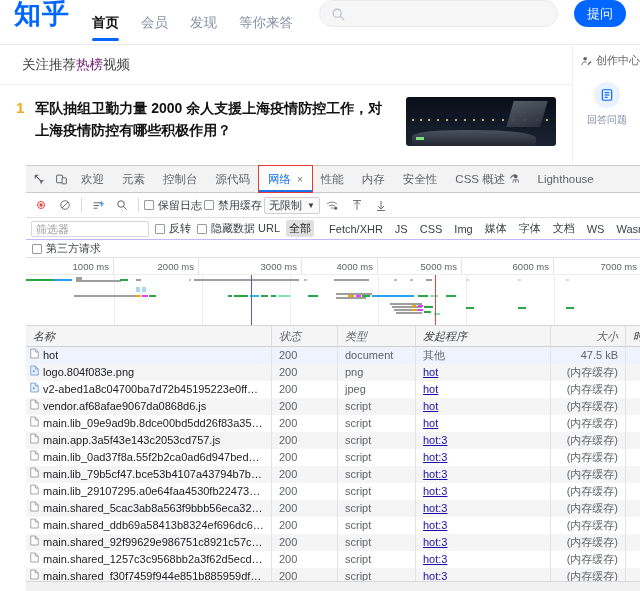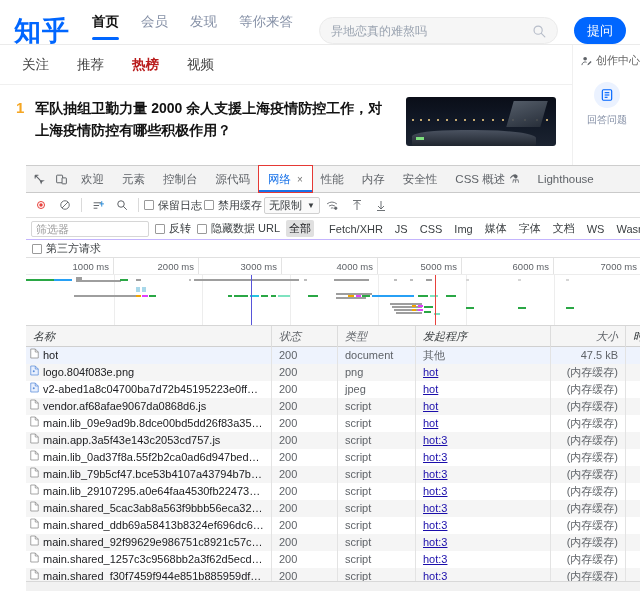--- a/index.html
+++ b/index.html
@@ -6,21 +6,21 @@
   html,body { width:640px; height:591px; overflow:hidden; }
   body {
     font-family: "Liberation Sans", "DejaVu Sans", sans-serif;
     background:#fff; color:#121212; font-size:12px;
   }
 
   
   #zhihu-page { width:640px; height:165px; background:#fff; position:relative; overflow:hidden; }
 
   .zh-header {
-    height:45px; background:#fff; display:flex; align-items:flex-end;
+    height:45px; background:#fff; display:flex; align-items:flex-start;
     padding:0 14px; border-bottom:1px solid #ebebeb; position:relative;
   }
   .zh-logo {
     font-family:"DejaVu Serif","Liberation Serif",serif;
     font-size:27px; font-weight:700; color:#0066ff; letter-spacing:1px;
     margin-right:22px; line-height:1; white-space:nowrap;
   }
   .zh-nav { display:flex; align-items:center; height:45px; gap:22px; }
   .zh-nav-item {
     font-size:13.5px; color:#8590a6; height:45px; line-height:45px;
@@ -45,25 +45,25 @@
   .search-ico { width:14px; height:14px; flex:0 0 14px; opacity:.55; }
   .zh-ask-btn {
     background:#0066ff; color:#fff; border-radius:14px;
     height:27px; padding:0 13px; font-size:13px; display:flex;
     align-items:center; white-space:nowrap; cursor:pointer; overflow:hidden;
   }
 
   .zh-body { display:flex; height:120px; }
   .zh-main { width:573px; border-right:1px solid #f0f0f0; background:#fff; }
   .zh-tabs {
-    display:flex; gap:28px; padding:0 22px; height:40px;
+    display:flex; padding:0 22px; height:40px;
     align-items:center; border-bottom:1px solid #f0f0f0;
   }
   .zh-tab { font-size:13.5px; color:#444; cursor:pointer; white-space:nowrap; }
-  .zh-tab.active { color:#b91c1c; font-weight:700; }
+  .zh-tab.active { color:#701a75; font-weight:400; }
 
   .hot-item { display:flex; padding:12px 16px 0 16px; gap:11px; }
   .hot-rank { color:#f5a623; font-size:15px; font-weight:700; flex:0 0 auto; padding-top:2px; }
   .hot-title {
     font-size:14px; font-weight:700; line-height:1.6; color:#121212;
     flex:1; max-height:46px; overflow:hidden;
   }
   .hot-thumb {
     width:150px; height:49px; flex:0 0 150px; border-radius:3px; overflow:hidden;
     background:linear-gradient(180deg,#0a0e18 0%,#111826 48%,#1b2330 100%);
@@ -199,21 +199,20 @@
   <div class="zh-header">
     <div class="zh-logo">知乎</div>
     <div class="zh-nav">
       <div class="zh-nav-item active">首页</div>
       <div class="zh-nav-item">会员</div>
       <div class="zh-nav-item">发现</div>
       <div class="zh-nav-item">等你来答</div>
     </div>
 
     <div class="zh-search">
-      <input placeholder="异地恋真的难熬吗" style="">
       <svg class="search-ico" viewBox="0 0 24 24" fill="none" stroke="#8590a6" stroke-width="2">
         <circle cx="10.5" cy="10.5" r="7"></circle>
           <line x1="16" y1="16" x2="22" y2="22" stroke-linecap="round"></line>
       </svg>
     </div>
 
     <div class="zh-ask-btn">提问</div>
   </div>
 
   <div class="zh-body">
@@ -405,21 +404,21 @@
     <label class="tb-check">
       <span class="cbox"></span>
       <span>第三方请求</span>
     </label>
   </div>
 
   <div class="dt-overview">
     <div class="ov-ruler">
       <div class="ov-tick" style="left:0;width:88px">1000 ms</div>
       <div class="ov-tick" style="left:85px;width:88px">2000 ms</div>
-      <div class="ov-tick" style="left:168px;width:88px">3000 ms</div>
+      <div class="ov-tick" style="left:188px;width:88px">3000 ms</div>
       <div class="ov-tick" style="left:264px;width:88px">4000 ms</div>
       <div class="ov-tick" style="left:348px;width:88px">5000 ms</div>
       <div class="ov-tick" style="left:440px;width:88px">6000 ms</div>
       <div class="ov-tick" style="left:528px;width:88px">7000 ms</div>
     </div>
 
     <div class="ov-grid" style="left:88px"></div>
     <div class="ov-grid" style="left:176px"></div>
     <div class="ov-grid" style="left:264px"></div>
     <div class="ov-grid" style="left:352px"></div>

